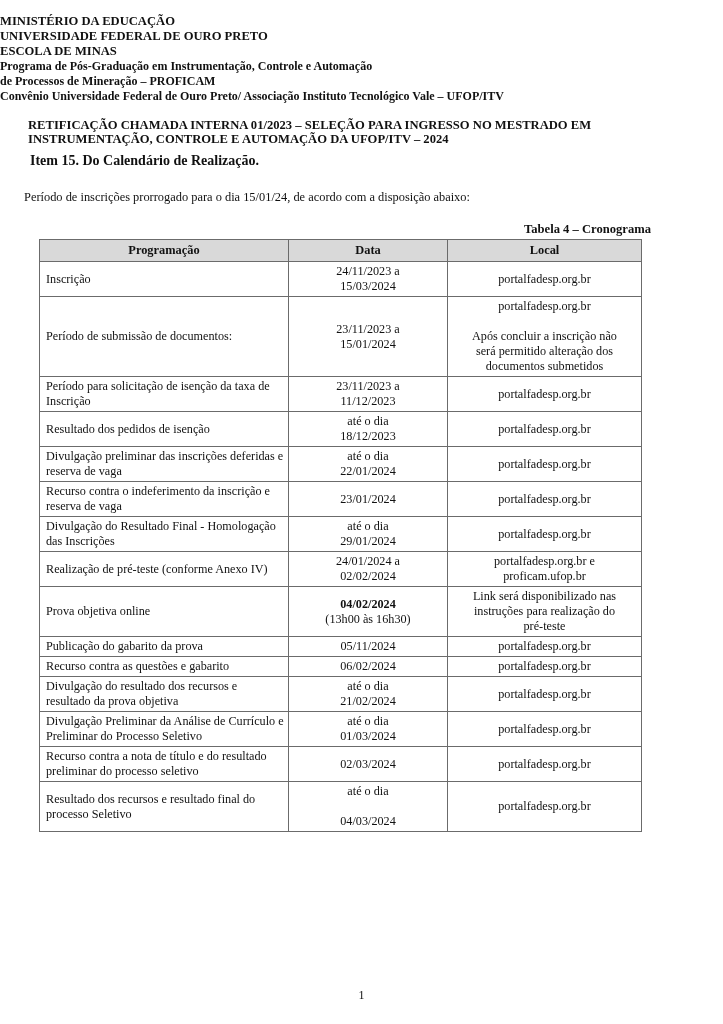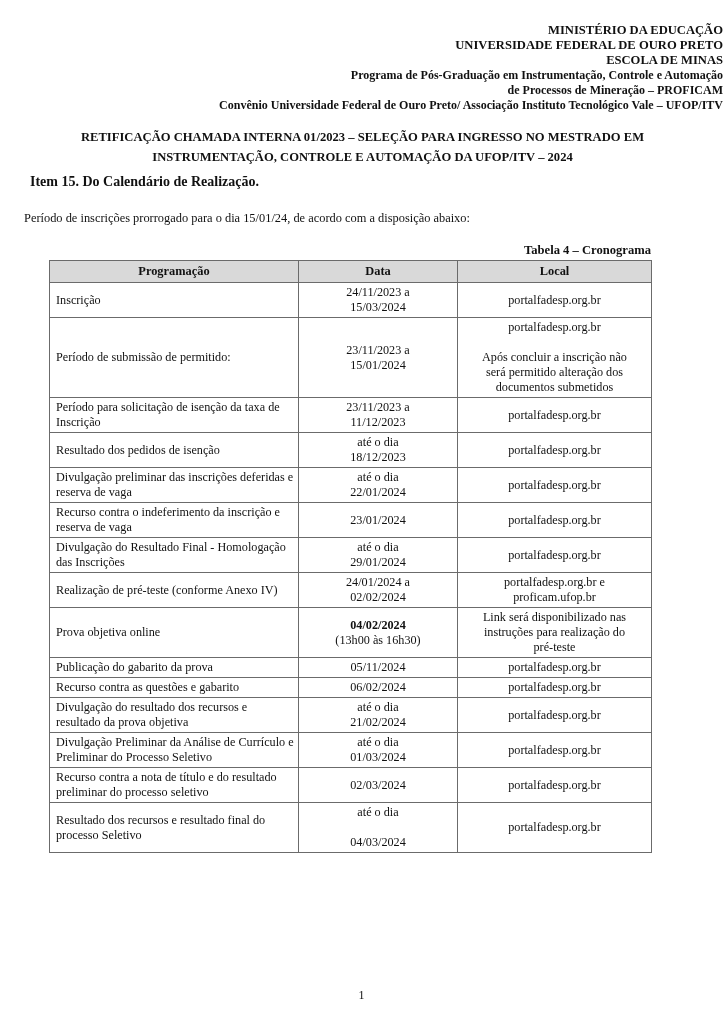--- a/index.html
+++ b/index.html
@@ -13,32 +13,30 @@
     position: relative;
     width: 723px;
     height: 1024px;
     background: #ffffff;
     color: var(--text);
     font-family: "Liberation Serif", "DejaVu Serif", serif;
     overflow: hidden;
   }
   .doc-header {
     padding-top: 14px;
-    text-align: right;
-    font-weight: bold;
-    margin-top: 9px;
+    text-align: left;
+    font-weight: bold;
   }
   .doc-header .line { font-size: 12.6px; line-height: 15px; }
   .doc-header .line.small { font-size: 12px; }
   .title {
     margin: 14px 26px 0 28px;
-    text-align: center;
     font-weight: bold;
     font-size: 12.6px;
-    line-height: 20px;
+    line-height: 14px;
     white-space: pre-line;
     font-family: Liberation Serif, serif;
   }
   .intro {
     margin: 12px 26px 0 30px;
     font-size: 12.4px;
     line-height: 20px;
     text-align: justify;
   }
   .item-heading {
@@ -54,21 +52,21 @@
   }
   .table-caption {
     margin: 16px 0 2px 49px;
     width: 602px;
     text-align: right;
     font-weight: bold;
     font-size: 12.6px;
     line-height: 16px;
   }
   table.cronograma {
-    margin-left: 49px;
+    margin-left: 39px;
     width: 602px;
     border-collapse: collapse;
     table-layout: fixed;
     font-size: 12.2px;
   }
   table.cronograma th, table.cronograma td {
     border: 1px solid var(--border);
     line-height: 15px;
     white-space: pre-line;
     vertical-align: middle;
@@ -130,21 +128,21 @@
       </tr>
     </thead>
     <tbody>
         <tr>
           <td class="col-prog">Inscrição</td>
           <td class="col-data">24/11/2023 a
 15/03/2024</td>
           <td class="col-local">portalfadesp.org.br</td>
         </tr>
         <tr>
-          <td class="col-prog">Período de submissão de permitido:</td>
+          <td class="col-prog">Período de submissão de documentos:</td>
           <td class="col-data">23/11/2023 a
 15/01/2024</td>
           <td class="col-local">portalfadesp.org.br
 
 Após concluir a inscrição não
 será permitido alteração dos
 documentos submetidos</td>
         </tr>
         <tr>
           <td class="col-prog">Período para solicitação de isenção da taxa de Inscrição</td>

